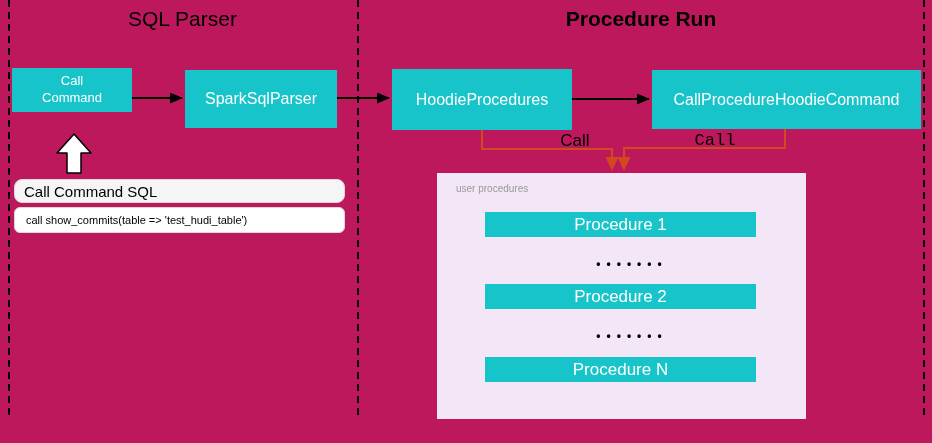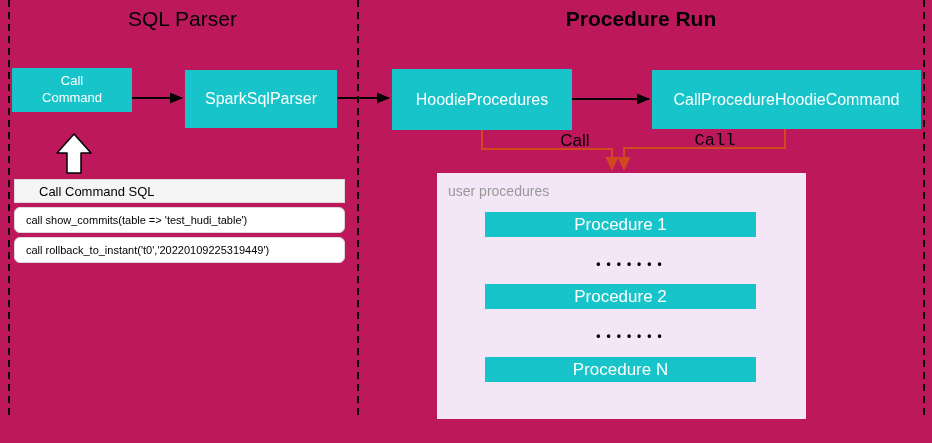--- a/index.html
+++ b/index.html
@@ -25,26 +25,26 @@
   .node.spark{left:185px;top:70px;width:152px;height:58px;}
   .node.hoodie{left:392px;top:69px;width:180px;height:61px;}
   .node.callproc{left:652px;top:70px;width:269px;height:59px;}
 
   .edge-label{position:absolute;font-size:17px;color:#000;}
   .edge-label.build{left:545px;top:131px;width:60px;text-align:center;}
   .edge-label.call{left:685px;top:131px;width:60px;text-align:center;font-family:Liberation Mono, monospace;}
 
   .sql-panel{position:absolute;left:14px;top:179px;width:331px;}
   .sql-header{height:24px;background:var(--sql-header-fill);border:1px solid var(--sql-border);
-              border-radius:0;display:flex;align-items:center;padding-left:24px;font-size:13px;color:#000;}
+              border-radius:8px;display:flex;align-items:center;padding-left:9px;font-size:15px;color:#000;}
   .sql-row{height:26px;background:#fff;border:1px solid var(--sql-border);border-radius:6px;
            display:flex;align-items:center;padding-left:11px;font-size:11px;color:#000;margin-top:4px;}
 
   .user-panel{position:absolute;left:437px;top:173px;width:369px;height:246px;background:var(--panel-fill);}
-  .user-panel-label{position:absolute;left:11px;top:10px;font-size:14px;color:var(--muted-text);text-align:right;}
+  .user-panel-label{position:absolute;left:19px;top:10px;font-size:10px;color:var(--muted-text);text-align:right;}
   .proc{position:absolute;left:48px;width:271px;height:25px;background:var(--node-fill);color:#fff;
         display:flex;align-items:center;justify-content:center;font-size:17px;}
   .proc.p1{top:39px;}
   .proc.p2{top:111px;}
   .proc.pn{top:184px;text-align:center;}
   .dots{position:absolute;left:100px;width:190px;text-align:center;font-size:12px;font-weight:bold;
         letter-spacing:6px;color:#000;}
   .dots.d1{top:84px;}
   .dots.d2{top:156px;}
 
@@ -62,21 +62,20 @@
   <div class="node spark">SparkSqlParser</div>
   <div class="node callproc">CallProcedureHoodieCommand</div>
   <div class="node hoodie">HoodieProcedures</div>
 
   <div class="edge-label build">Call</div>
   <div class="edge-label call">Call</div>
 
   <div class="sql-panel">
     <div class="sql-header">Call Command SQL</div>
     <div class="sql-row">call show_commits(table =&gt; 'test_hudi_table')</div>
-    <div class="sql-row">call rollback_to_instant('t0','20220109225319449')</div>
   </div>
 
   <div class="user-panel">
     <div class="user-panel-label">user procedures</div>
     <div class="proc p1">Procedure 1</div>
     <div class="dots d1">•••••••</div>
     <div class="proc p2">Procedure 2</div>
     <div class="dots d2">•••••••</div>
     <div class="proc pn">Procedure N</div>
   </div>

